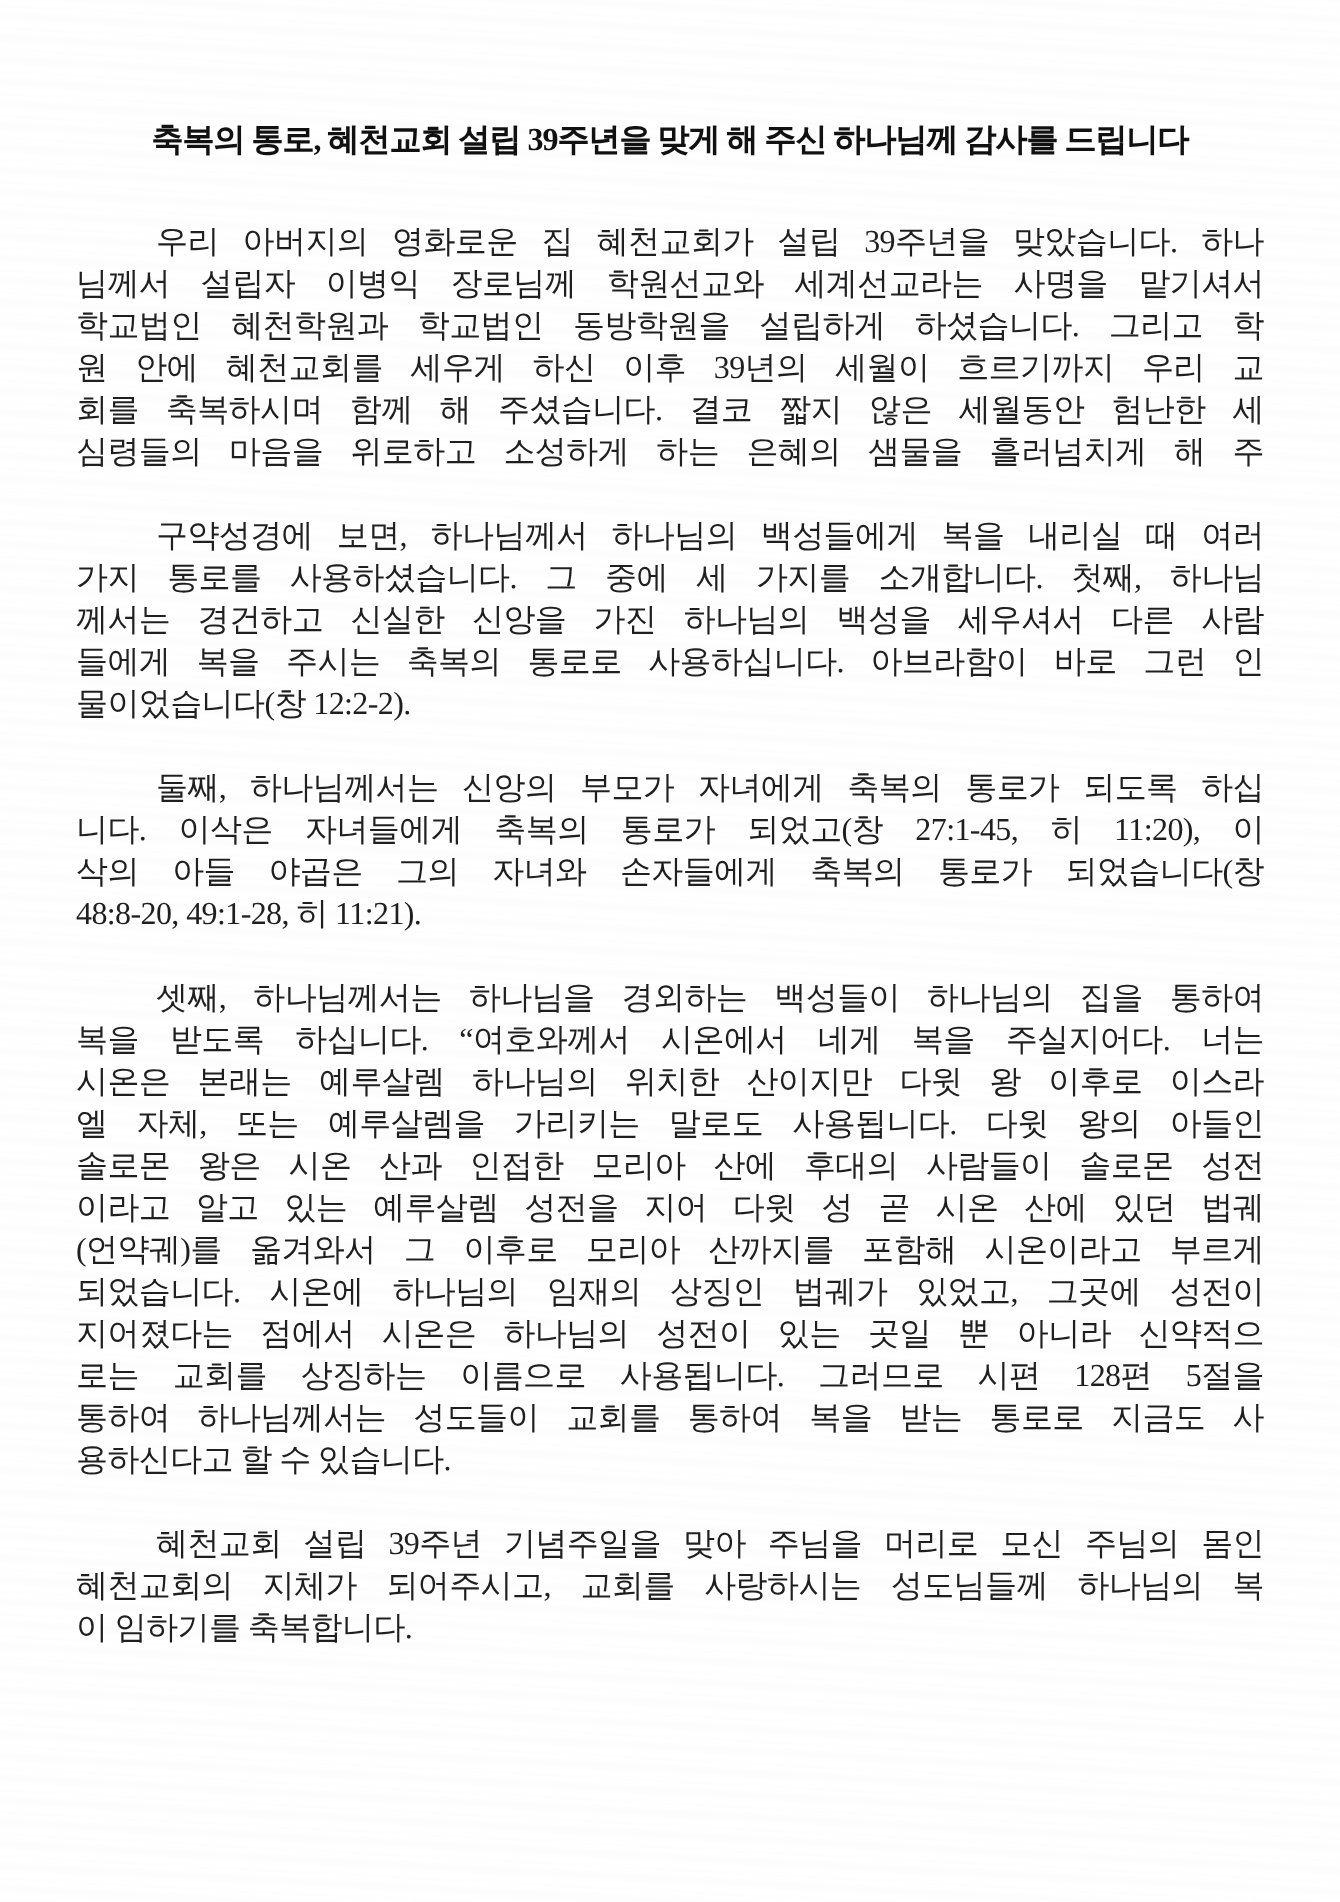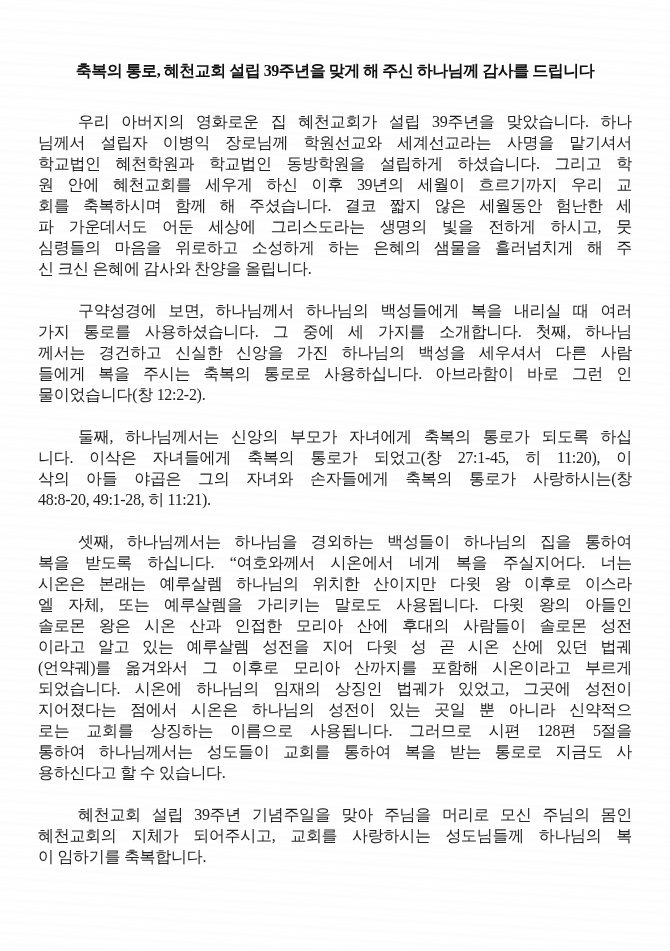--- a/index.html
+++ b/index.html
@@ -63,35 +63,33 @@
 
 <div class="page">
   <h1 class="doc-title">축복의 통로, 혜천교회 설립 39주년을 맞게 해 주신 하나님께 감사를 드립니다</h1>
   <div class="doc-body">
       <div class="paragraph">
         <div class="line first">우리 아버지의 영화로운 집 혜천교회가 설립 39주년을 맞았습니다. 하나</div>
         <div class="line">님께서 설립자 이병익 장로님께 학원선교와 세계선교라는 사명을 맡기셔서</div>
         <div class="line">학교법인 혜천학원과 학교법인 동방학원을 설립하게 하셨습니다. 그리고 학</div>
         <div class="line">원 안에 혜천교회를 세우게 하신 이후 39년의 세월이 흐르기까지 우리 교</div>
         <div class="line">회를 축복하시며 함께 해 주셨습니다. 결코 짧지 않은 세월동안 험난한 세</div>
-        <div class="line">파 가운데서도 어둔 세상에 그리스도라는 생명의 빛을 전하게 하시고, 뭇</div>
         <div class="line">심령들의 마음을 위로하고 소성하게 하는 은혜의 샘물을 흘러넘치게 해 주</div>
-        <div class="line last">신 크신 은혜에 감사와 찬양을 올립니다.</div>
       </div>
       <div class="paragraph">
         <div class="line first">구약성경에 보면, 하나님께서 하나님의 백성들에게 복을 내리실 때 여러</div>
         <div class="line">가지 통로를 사용하셨습니다. 그 중에 세 가지를 소개합니다. 첫째, 하나님</div>
         <div class="line">께서는 경건하고 신실한 신앙을 가진 하나님의 백성을 세우셔서 다른 사람</div>
         <div class="line">들에게 복을 주시는 축복의 통로로 사용하십니다. 아브라함이 바로 그런 인</div>
         <div class="line last">물이었습니다(창 12:2-2).</div>
       </div>
       <div class="paragraph">
         <div class="line first">둘째, 하나님께서는 신앙의 부모가 자녀에게 축복의 통로가 되도록 하십</div>
         <div class="line">니다. 이삭은 자녀들에게 축복의 통로가 되었고(창 27:1-45, 히 11:20), 이</div>
-        <div class="line">삭의 아들 야곱은 그의 자녀와 손자들에게 축복의 통로가 사랑하시는(창</div>
+        <div class="line">삭의 아들 야곱은 그의 자녀와 손자들에게 축복의 통로가 되었습니다(창</div>
         <div class="line last">48:8-20, 49:1-28, 히 11:21).</div>
       </div>
       <div class="paragraph">
         <div class="line first">셋째, 하나님께서는 하나님을 경외하는 백성들이 하나님의 집을 통하여</div>
         <div class="line">복을 받도록 하십니다. “여호와께서 시온에서 네게 복을 주실지어다. 너는</div>
         <div class="line">시온은 본래는 예루살렘 하나님의 위치한 산이지만 다윗 왕 이후로 이스라</div>
         <div class="line">엘 자체, 또는 예루살렘을 가리키는 말로도 사용됩니다. 다윗 왕의 아들인</div>
         <div class="line">솔로몬 왕은 시온 산과 인접한 모리아 산에 후대의 사람들이 솔로몬 성전</div>
         <div class="line">이라고 알고 있는 예루살렘 성전을 지어 다윗 성 곧 시온 산에 있던 법궤</div>
         <div class="line">(언약궤)를 옮겨와서 그 이후로 모리아 산까지를 포함해 시온이라고 부르게</div>

